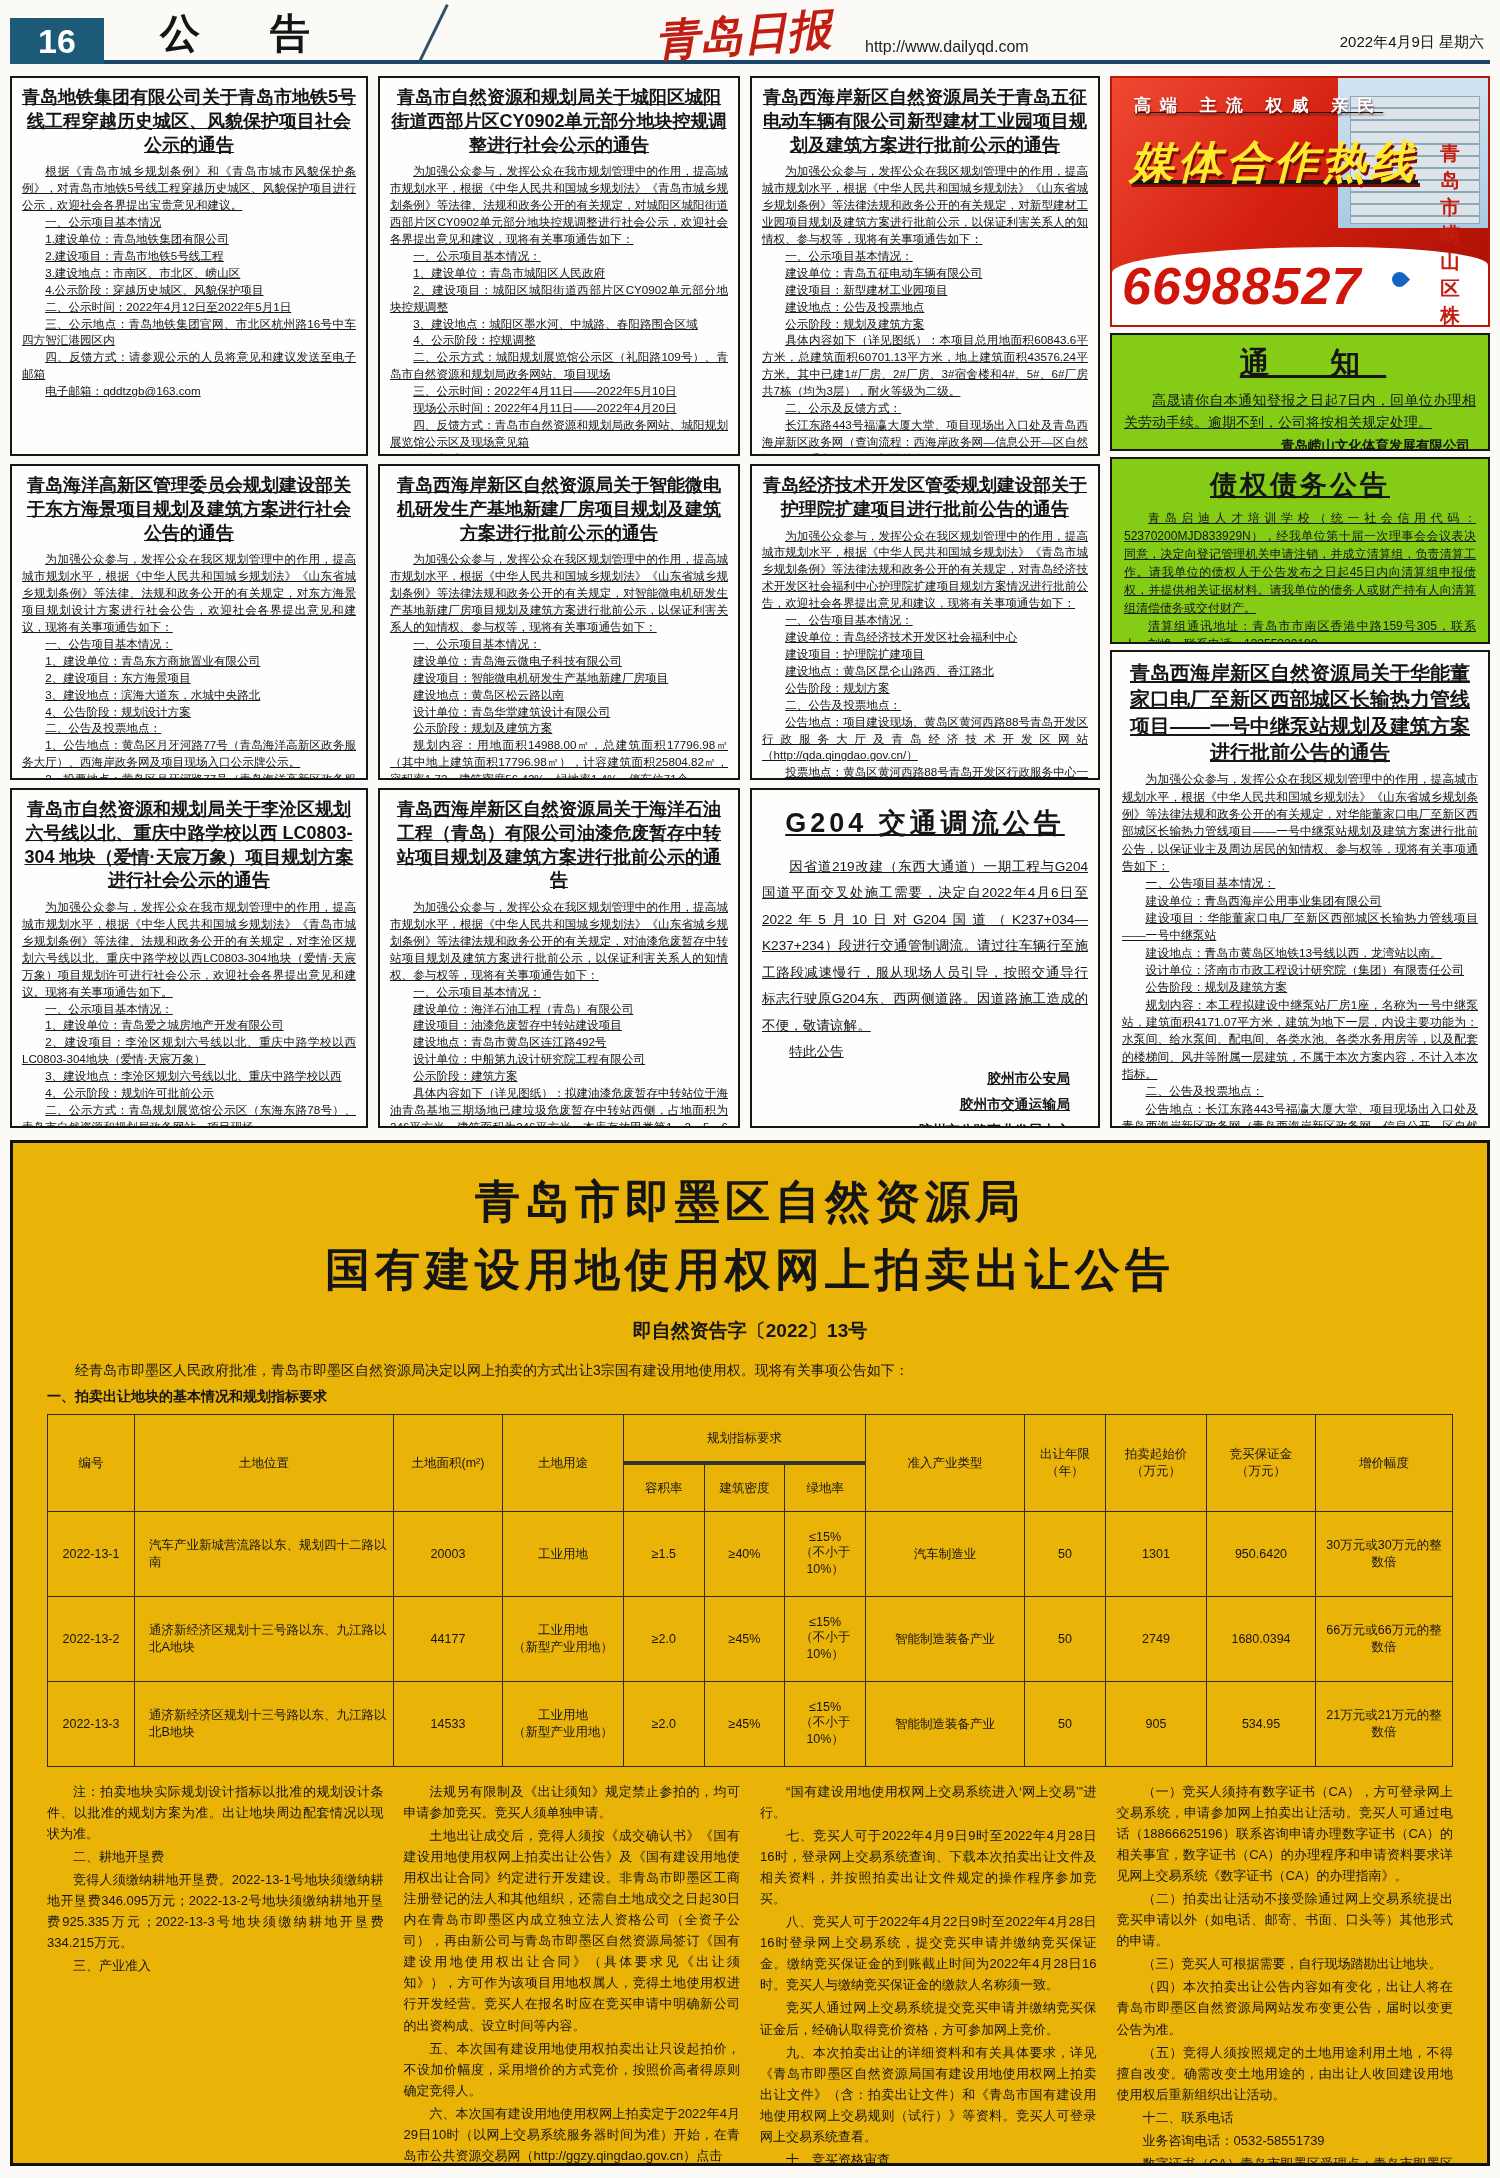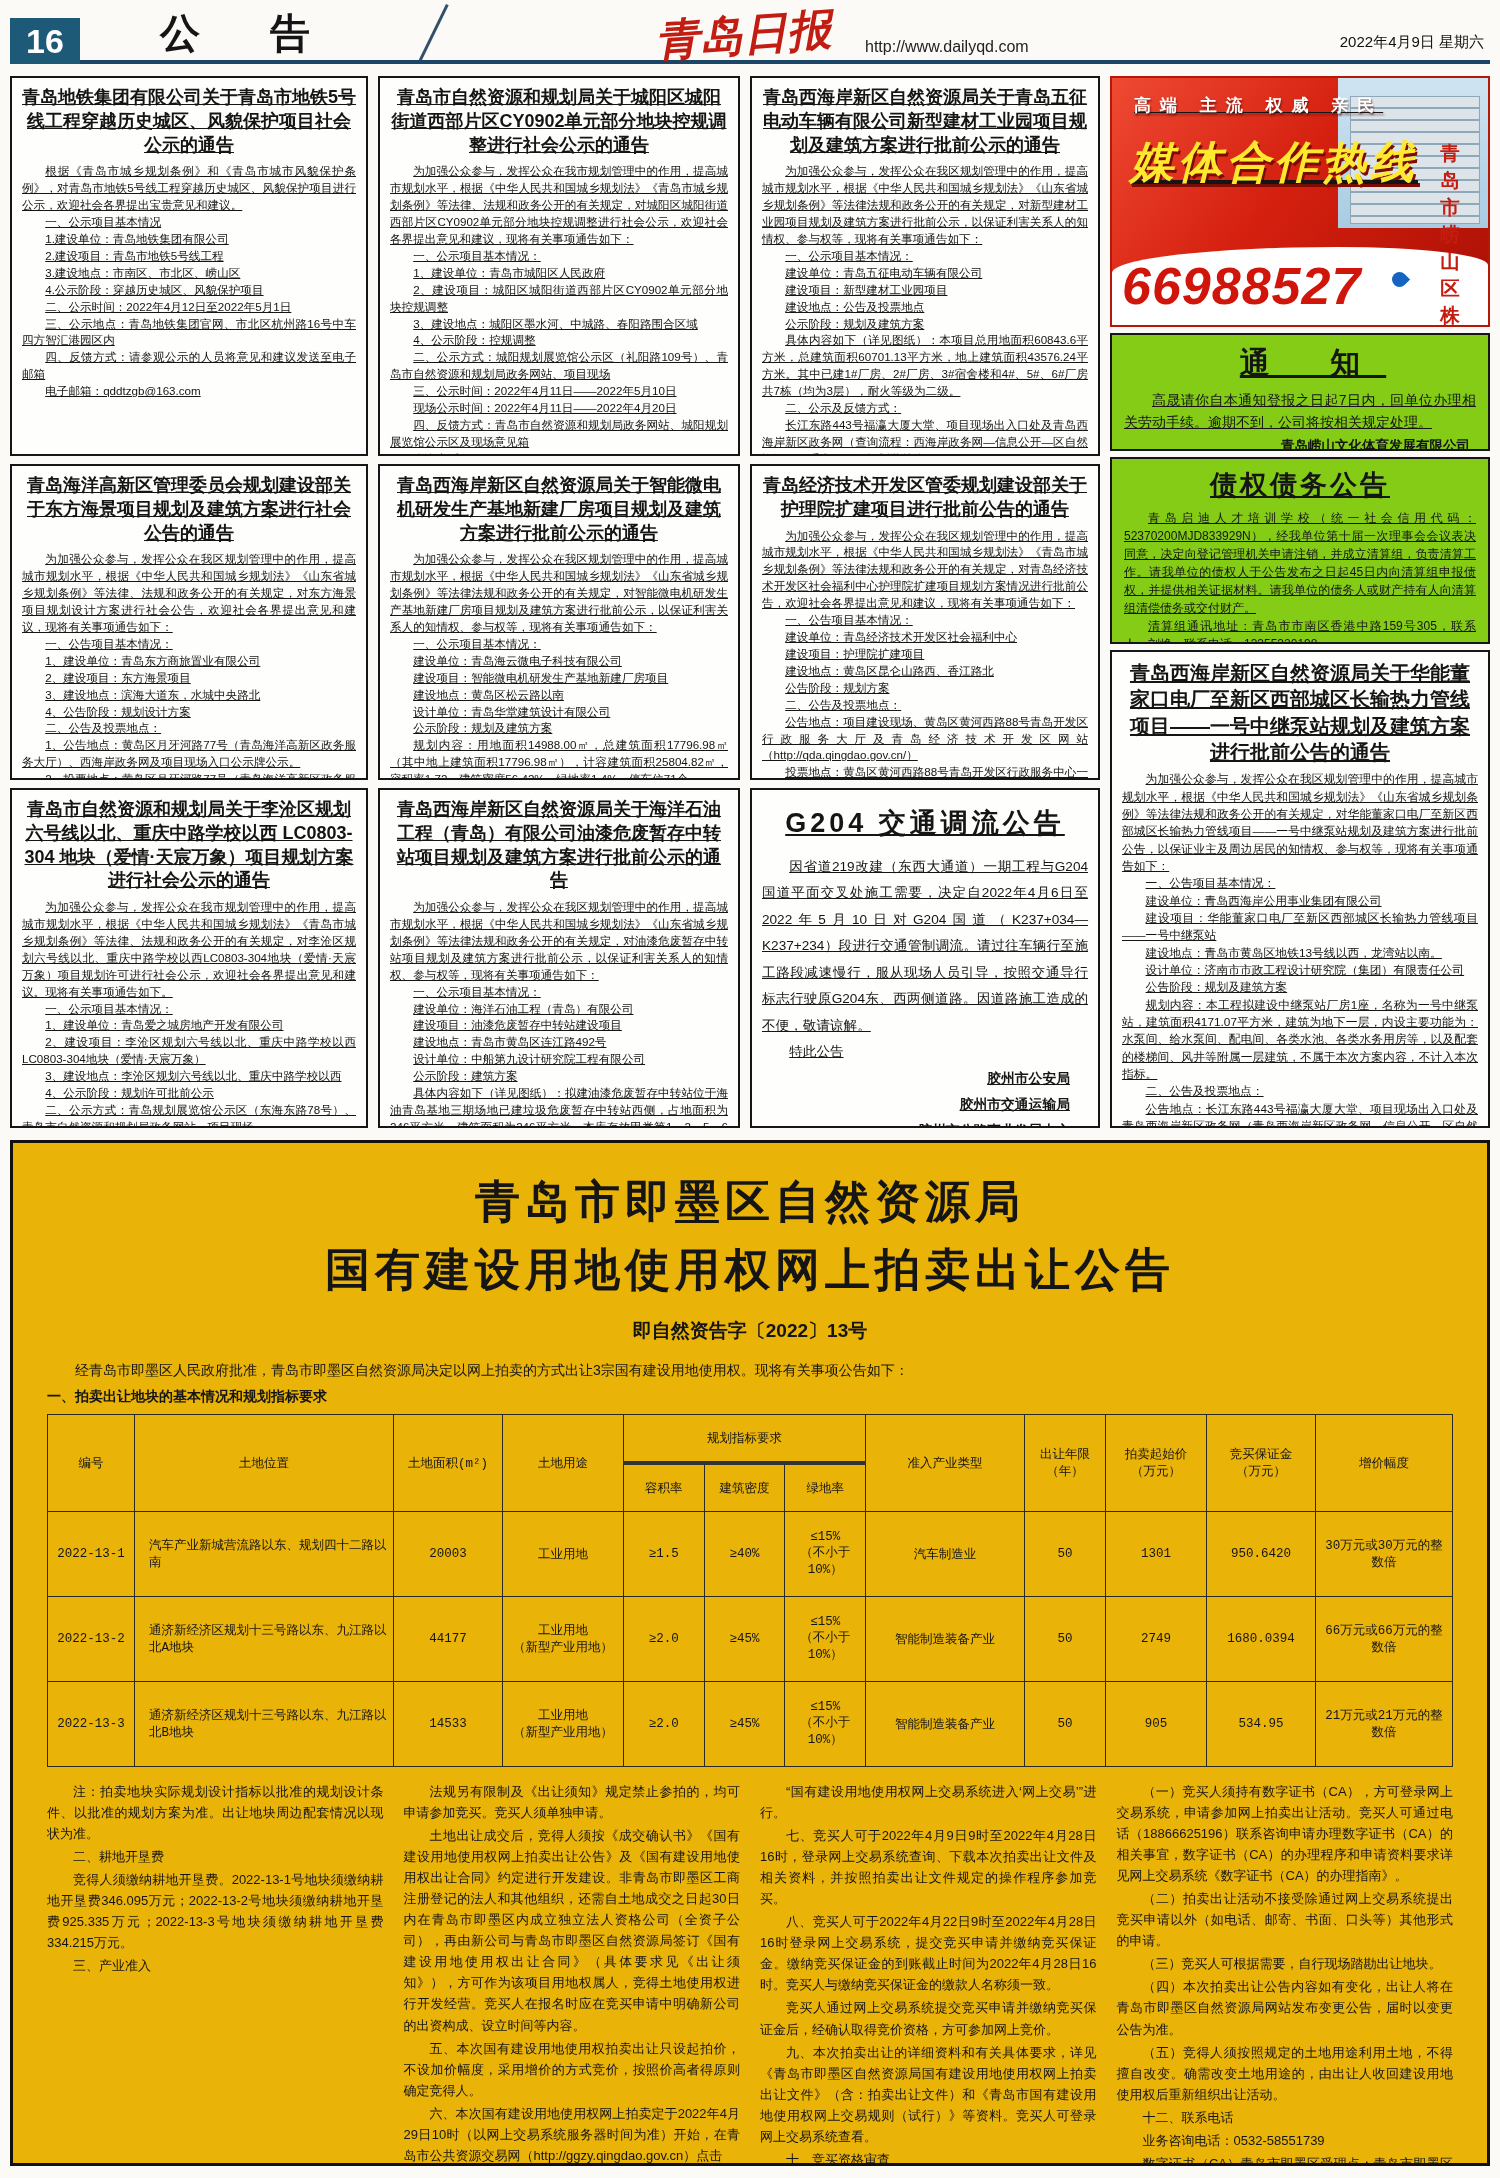--- a/index.html
+++ b/index.html
@@ -5,21 +5,21 @@
   html,body{margin:0;padding:0;}
   body{
     width:1500px;height:2178px;background:#fbfaf6;color:#151515;
     font-family:"Liberation Sans","DejaVu Sans",sans-serif;
     position:relative;overflow:hidden;
   }
   .page{padding:6px 10px 0 10px;}
 
   
   .masthead{position:relative;height:54px;border-bottom:4px solid #1c4668;}
-  .pagenum{position:absolute;left:0;bottom:-4px;width:70px;height:46px;background:#1c5a78;color:#fff;
+  .pagenum{position:absolute;left:0;bottom:-4px;width:94px;height:46px;background:#1c5a78;color:#fff;
     font-size:34px;font-weight:900;display:flex;align-items:center;justify-content:center;}
   .section-title{position:absolute;left:150px;top:0;font-size:40px;font-weight:900;letter-spacing:30px;
     font-family:"Liberation Serif","DejaVu Serif",serif;}
   .slant{position:absolute;left:436px;top:-2px;width:3px;height:62px;background:#33506b;
     transform:rotate(26deg);transform-origin:top left;}
   .logo{position:absolute;left:645px;top:0px;font-size:44px;font-weight:900;color:#c21d12;
     font-style:italic;transform:rotate(-4deg);font-family:"Liberation Serif","DejaVu Serif",serif;}
   .url{position:absolute;left:855px;bottom:4px;font-size:16px;color:#222;}
   .hdr-date{position:absolute;right:6px;bottom:8px;font-size:15px;color:#111;}
 
@@ -74,21 +74,21 @@
   .auction{border:3px solid #111;margin-top:12px;height:1026px;box-sizing:border-box;
     background:#eab308;padding:26px 34px 10px 34px;overflow:hidden;}
   .auc-title{font-family:"Liberation Serif","DejaVu Serif",serif;font-weight:900;text-align:center;
     font-size:45px;letter-spacing:5px;margin:0;line-height:1.5;}
   .auc-docno{text-align:center;font-size:19px;font-weight:bold;margin:14px 0 18px 0;}
   .auc-intro{font-size:14px;margin:0;text-indent:2em;}
   .auc-sec1{font-size:14px;font-weight:bold;margin:8px 0 8px 0;}
 
   table.auction-table{width:100%;border-collapse:collapse;table-layout:fixed;font-size:12.5px;}
   .auction-table th,.auction-table td{border:1.5px solid #2a2a2a;text-align:center;vertical-align:middle;
-    padding:8px 4px;white-space:pre-line;font-family:Liberation Mono, monospace;}
+    padding:8px 4px;white-space:pre-line;}
   .auction-table thead th{font-weight:normal;height:30px;}
   .auction-table th.plan-th{border-bottom:4px solid #333;}
   .auction-table td{padding:18px 5px;}
   .auction-table td:nth-child(2){text-align:left;padding-left:14px;}
   .w-no{width:78px;} .w-loc{width:250px;} .w-area{width:100px;} .w-use{width:112px;}
   .w-far{width:58px;} .w-den{width:72px;} .w-green{width:92px;} .w-ind{width:150px;}
   .w-term{width:72px;} .w-start{width:92px;} .w-dep{width:100px;} .w-inc{width:128px;}
 
   .auc-notes{display:flex;gap:20px;margin-top:14px;}
   .auc-notes .ncol{flex:1;min-width:0;}

